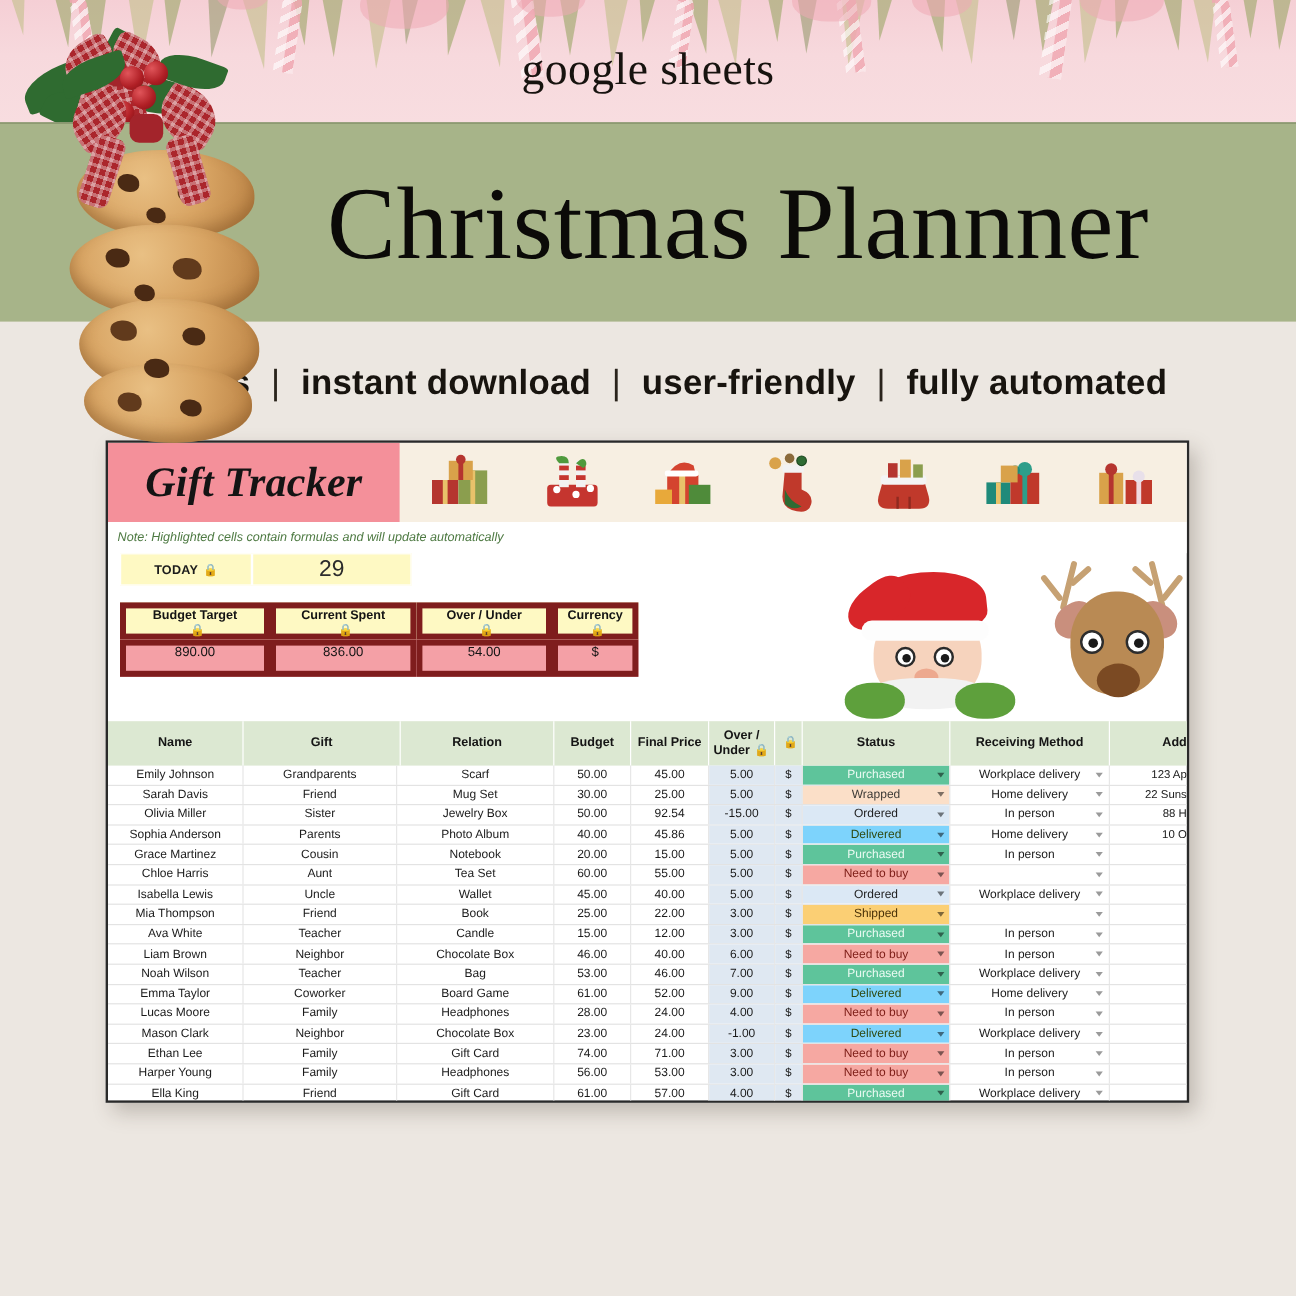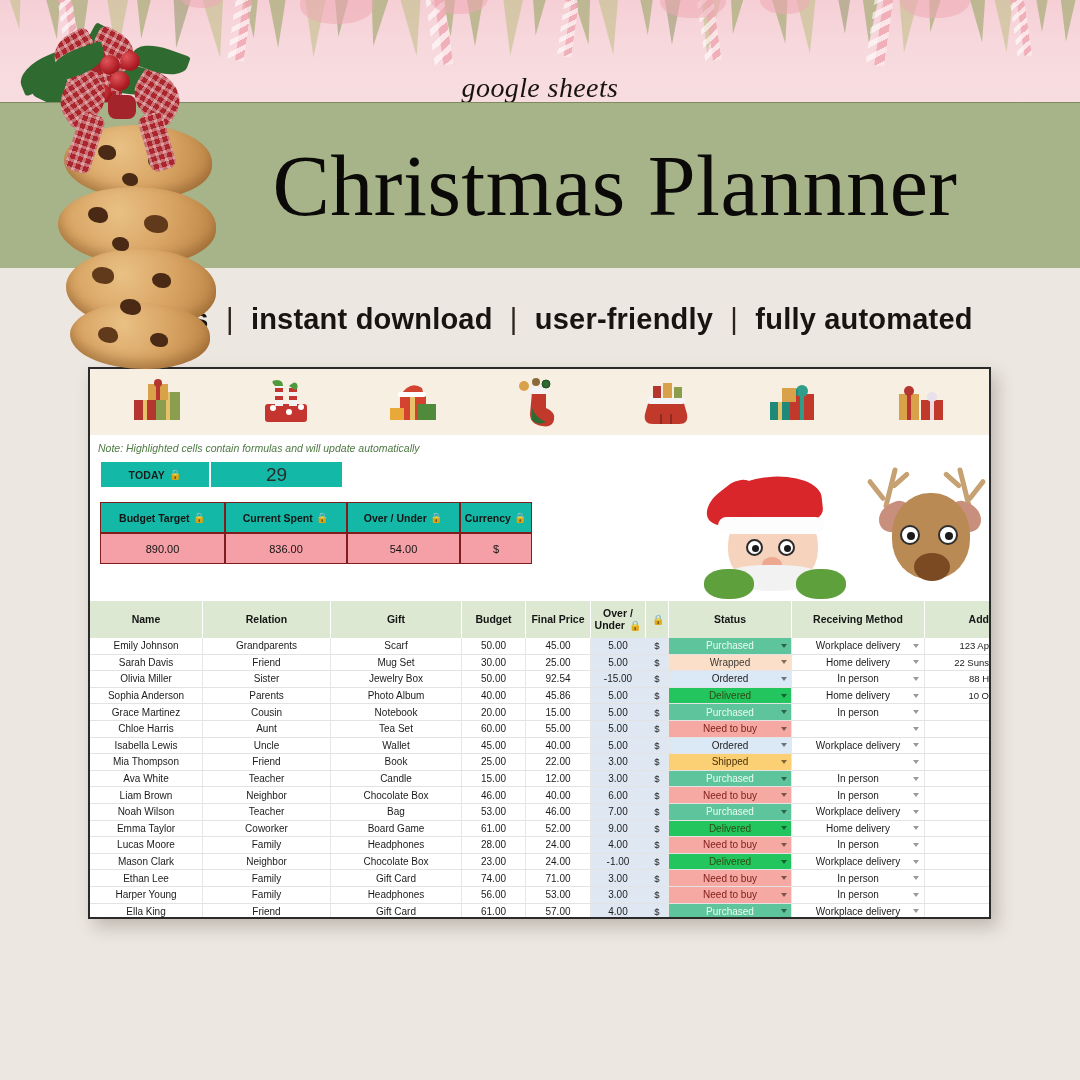--- a/index.html
+++ b/index.html
@@ -53,22 +53,22 @@
     position:absolute;
     background:
       repeating-linear-gradient(0deg,rgba(255,255,255,.34) 0 3px,transparent 3px 8px),
       repeating-linear-gradient(90deg,rgba(255,255,255,.34) 0 3px,transparent 3px 8px),
       #ab262c;
   }
   .berry { position:absolute; width:20px; height:20px; border-radius:50%;
     background: radial-gradient(circle at 33% 30%, #e0555a 0%, #b01f25 58%, #7e1015 100%); }
   .gs-title {
     position: absolute; left:0; right:0; top: 36px; text-align:center;
-    font-family: "Liberation Serif", serif; font-style: italic;
-    font-size: 28px; color:#17130f; letter-spacing:.4px; z-index:6;margin-top:36px;
+    font-family: "Liberation Serif", serif; 
+    font-size: 38px; color:#17130f; letter-spacing:.4px; z-index:6;
   }
 
   
   .green-band {
     position: relative; height: 166px; width: 100%;
     background: #a7b489; border-top: 1px solid #7d8a62;
     display:flex; align-items:center; justify-content:center;
   }
   .main-title {
     font-family: "Liberation Serif", serif;
@@ -115,32 +115,32 @@
   .note-text { font-size:10.5px; font-style:italic; color:#4e7a43; }
 
   .today-block { display:flex; flex-direction:column; width:243px; margin-left:10px; }
   .today-r { display:flex; }
   .today-c {
     height:27px; display:flex; align-items:center; justify-content:center;
     border:1px solid #ffffff; font-size:11px; color:#1c1c1c;
   }
   .tc-a { width:110px; }
   .tc-b { width:133px; }
-  .bg-green { background:#14b8a6; }
+  .bg-green { background:#fef9c3; }
   .bg-pink  { background:#f4a0a6; }
   .today-lbl { font-weight:700; font-size:10.5px; letter-spacing:.2px; }
   .big29 { font-size:19px; color:#2c2c2c; }
   .days-txt { font-size:11.5px; color:#222; }
   .lock { font-size:10px; opacity:.95; margin-left:4px; }
 
   .budget-block { margin-top:14px; margin-left:10px; width:432px; }
   .budget-row { display:flex; }
   .b-cell {
-    height:31px; display:flex; align-items:center; justify-content:center;
-    border:1px solid #7f1d1d; font-size:11px; color:#141414;
+    height:31px; display:flex; align-items:center; 
+    border:5px solid #7f1d1d; font-size:11px; color:#141414;flex-direction:column;
   }
   .b-cell.head { font-weight:700; font-size:10.5px; }
   .bw1 { width:125px; } .bw2 { width:122px; } .bw3 { width:113px; } .bw4 { width:72px; }
 
   
   .santa-deer { position:absolute; left:618px; top:96px; width:298px; height:122px; z-index:4; pointer-events:none; }
   .santa { position:absolute; left:0; top:12px; width:132px; height:110px; }
   .deer  { position:absolute; left:150px; top:0px; width:148px; height:122px; }
 
   
@@ -170,21 +170,21 @@
     position:relative; font-size:10px;
   }
   .pill .caret {
     position:absolute; right:4px; top:50%; transform:translateY(-50%);
     width:0;height:0;border-left:3.5px solid transparent;border-right:3.5px solid transparent;
     border-top:4px solid rgba(0,0,0,.5);
   }
   .st-purchased { background:#5ec49b; color:#eafaf2; }
   .st-wrapped   { background:#fbdfc8; color:#3d3a36; }
   .st-ordered   { background:#dbe8f5; color:#1d1d1d; }
-  .st-delivered { background:#22c55e; color:#2f4a12; }
+  .st-delivered { background:#7dd3fc; color:#2f4a12; }
   .st-needtobuy { background:#f6a8a2; color:#7d1d17; }
   .st-shipped   { background:#fbcf74; color:#4a3208; }
   .recv { position:relative; width:100%; height:100%; display:flex; align-items:center; justify-content:center; }
   .recv .caret {
     position:absolute; right:5px; top:50%; transform:translateY(-50%);
     width:0;height:0;border-left:3.5px solid transparent;border-right:3.5px solid transparent;
     border-top:4px solid #9a9a9a;
   }
 
   
@@ -304,20 +304,23 @@
     <span>instant download</span>
     <span class="sep">|</span>
     <span>user-friendly</span>
     <span class="sep">|</span>
     <span>fully automated</span>
   </div>
 
   <div class="sheet-wrap">
 
     <div class="sheet-titlebar">
+      <div class="gift-tracker-cell">
+        <span class="gift-tracker-text">Gift Tracker</span>
+      </div>
       <div class="deco-strip" id="decoStrip">
           <span class="deco"><svg width="58" height="54" viewBox="0 0 58 48">
               <rect x="4" y="22" width="22" height="20" fill="#b5352f"></rect>
               <rect x="13" y="22" width="4" height="20" fill="#e8c26a"></rect>
               <rect x="26" y="14" width="24" height="28" fill="#8b9e4e"></rect>
               <rect x="36" y="14" width="4" height="28" fill="#e8c26a"></rect>
               <rect x="18" y="6" width="20" height="16" fill="#d9a24a"></rect>
               <rect x="26" y="6" width="4" height="16" fill="#b5352f"></rect>
               <circle cx="28" cy="5" r="4" fill="#b5352f"></circle>
             </svg></span>
@@ -452,22 +455,22 @@
         <div style="position:absolute;left:80px;top:60px;width:20px;height:20px;border-radius:50%;background:#fff;border:2px solid #2d2d2d;"></div>
         <div style="position:absolute;left:49px;top:67px;width:8px;height:8px;border-radius:50%;background:#1a1a1a;"></div>
         <div style="position:absolute;left:87px;top:67px;width:8px;height:8px;border-radius:50%;background:#1a1a1a;"></div>
         <div style="position:absolute;left:56px;top:88px;width:36px;height:28px;border-radius:50%;background:#7b4a23;"></div>
       </div>
     </div>
 
     <div class="grid">
       <div class="grid-head">
         <div class="gh c-name">Name</div>
+        <div class="gh c-gift">Gift</div>
         <div class="gh c-rel">Relation</div>
-        <div class="gh c-gift">Gift</div>
         <div class="gh c-bud">Budget</div>
         <div class="gh c-fin">Final Price</div>
         <div class="gh c-ou">
           <span><span>Over / Under</span><span class="lock">🔒</span></span>
         </div>
         <div class="gh c-cur">
           <span class="lock">🔒</span>
         </div>
         <div class="gh c-stat">Status</div>
         <div class="gh c-recv">Receiving Method</div>

